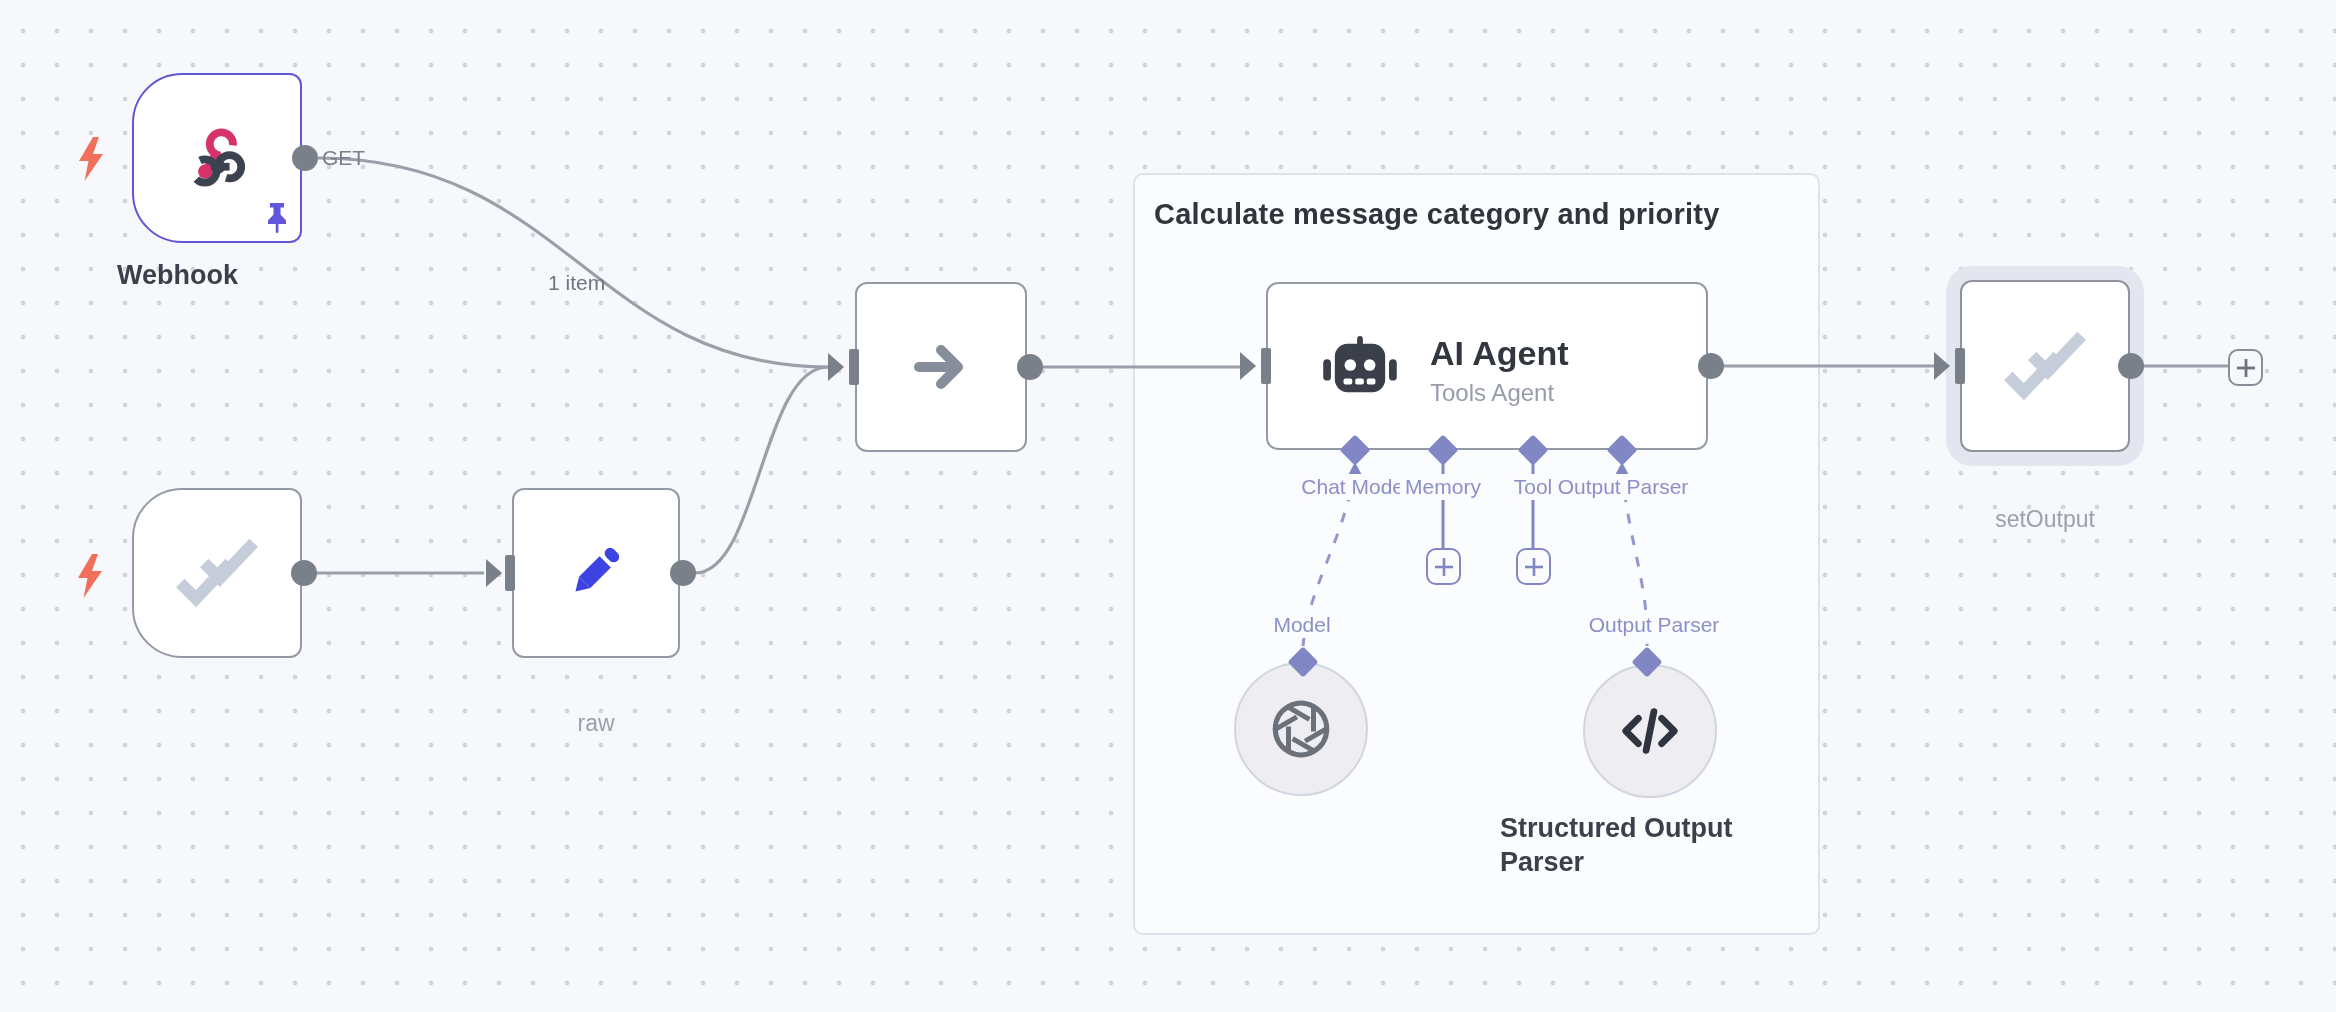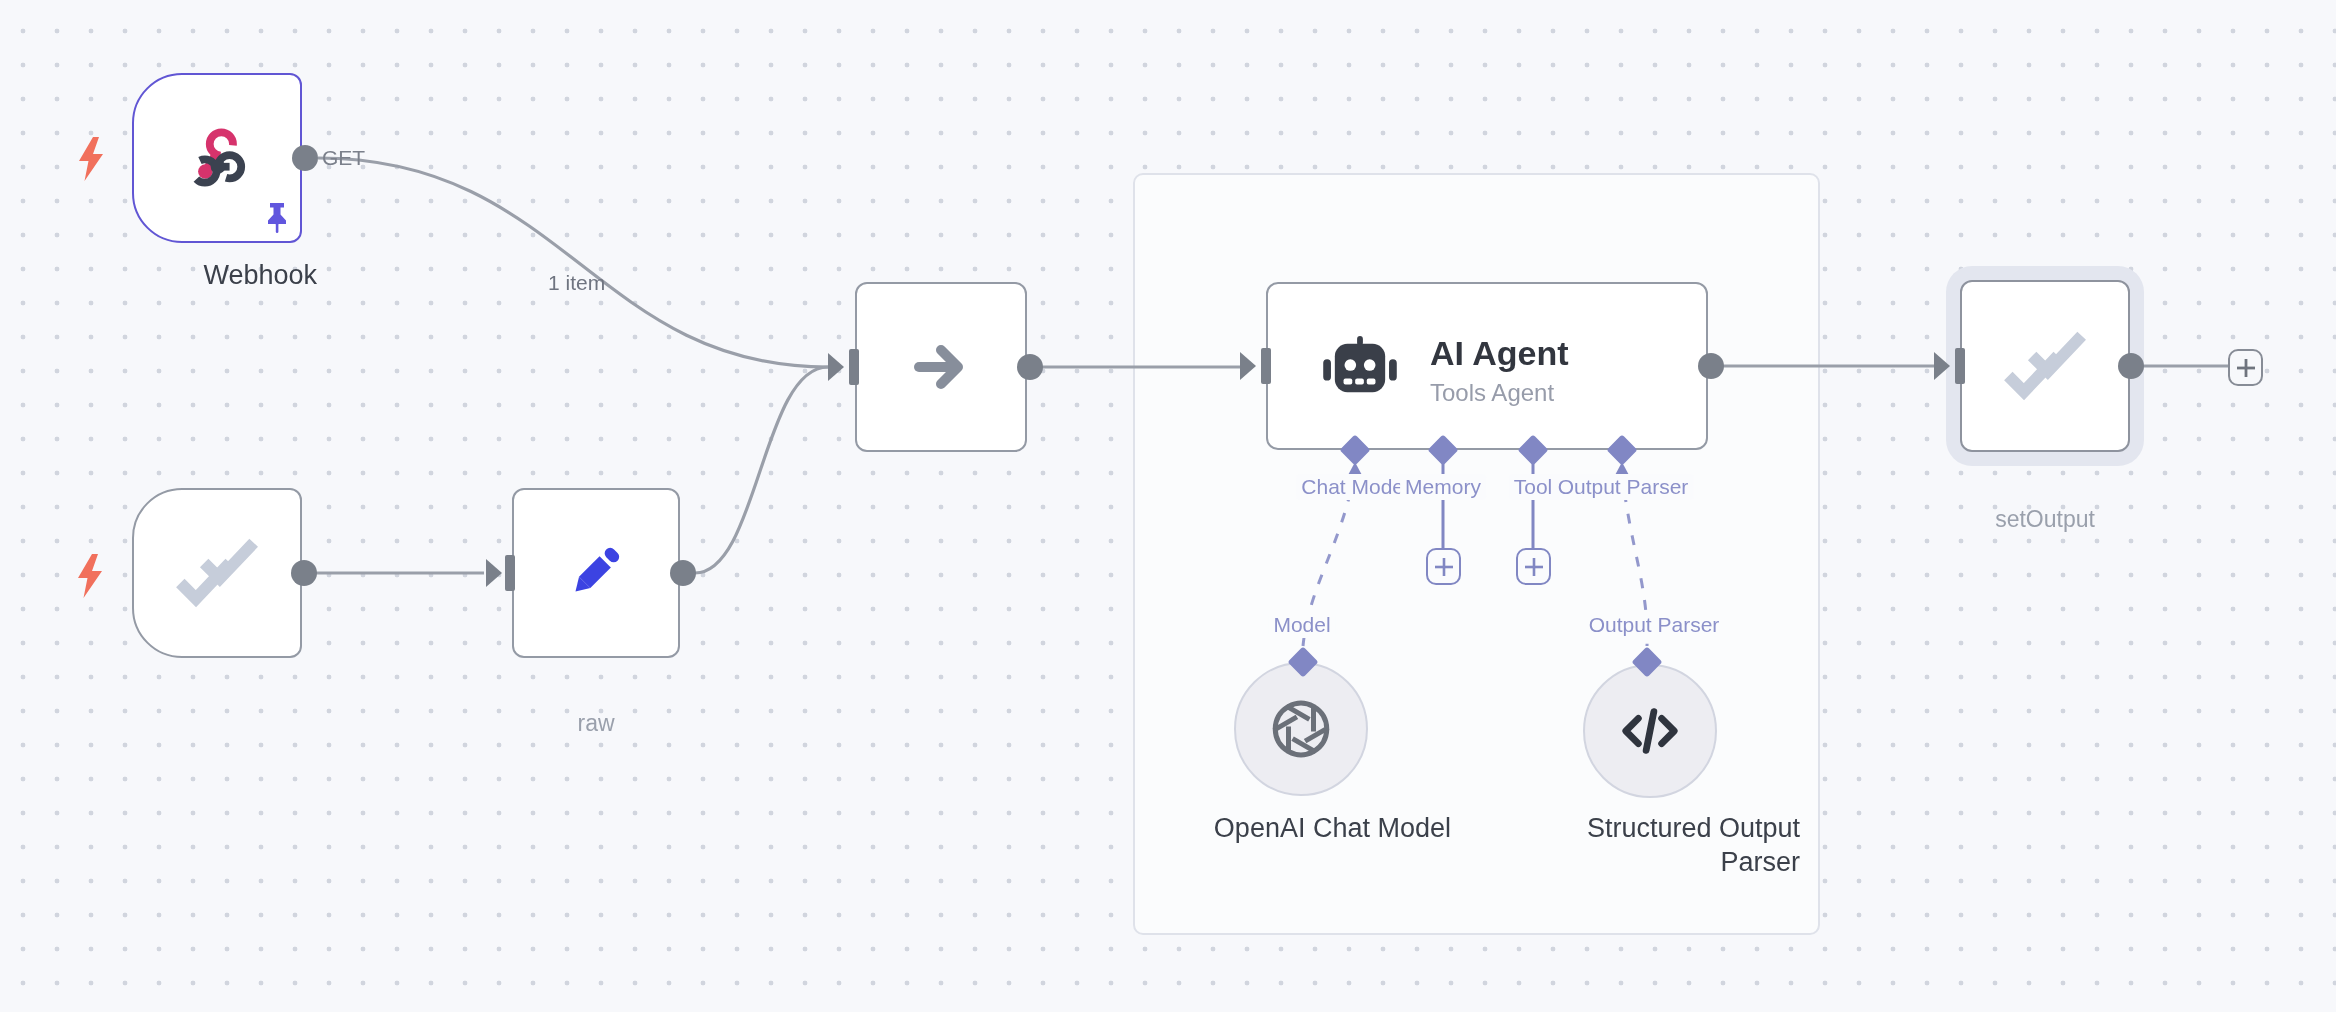--- a/index.html
+++ b/index.html
@@ -31,22 +31,22 @@
     position:absolute; background:#ffffff; border:2.5px solid #949aa5;
     border-radius:12px; z-index:3; display:flex; align-items:center; justify-content:center;
   }
   .trigger { border-radius:50px 12px 12px 50px; }
   .selected { border-color:#6156d4; }
   .halo {
     position:absolute; left:1946px; top:266px; width:198px; height:200px;
     background:#e3e6ef; border-radius:26px; z-index:2;
   }
   .node-title {
-    position:absolute; z-index:4; text-align:right;
-    font-size:27px; font-weight:400; color:#3b404a; line-height:34px; white-space:nowrap;
+    position:absolute; z-index:4; text-align:left;
+    font-size:27px; font-weight:700; color:#3b404a; line-height:34px; white-space:nowrap;
   }
   .node-sub {
     position:absolute; z-index:4; text-align:center;
     font-size:23px; font-weight:400; color:#9aa0ac; white-space:nowrap;
   }
   .conn-svg { position:absolute; left:0; top:0; z-index:5; pointer-events:none; }
   .io-label {
     position:absolute; z-index:6; font-size:21px; color:#7b808b; white-space:nowrap;
   }
   .port-label {
@@ -68,20 +68,21 @@
   .ai-text { position:absolute; z-index:4; }
   .ai-title { font-size:34px; font-weight:600; color:#32363f; }
   .ai-sub { font-size:24px; color:#979caa; margin-top:6px; }
 </style>
 </head>
 <body>
 
 <div id="canvas">
 
   <div class="group-box"></div>
+  <div class="group-title">Calculate message category and priority</div>
 
   <svg class="abs" style="left:76px; top:136px; z-index:4;" width="30" height="46" viewBox="0 0 30 46">
     <path d="M17,1 L3,25 h9.5 L8.5,45 L27,18 h-10 L23,1 Z" fill="#f1705c"></path>
   </svg>
   <div class="node trigger selected" style="left:132px; top:73px; width:170px; height:170px;">
     <svg width="62" height="62" viewBox="0 0 64 64" fill="none">
       <circle cx="36.5" cy="17.5" r="12" stroke="#d6336c" stroke-width="8" pathLength="100" stroke-dasharray="76 24" stroke-dashoffset="-26"></circle>
       <line x1="30.5" y1="28" x2="21.5" y2="43" stroke="#d6336c" stroke-width="8"></line>
       <circle cx="20" cy="46" r="7.5" fill="#d6336c"></circle>
       <circle cx="19.5" cy="45.5" r="12" stroke="#3b4250" stroke-width="8" pathLength="100" stroke-dasharray="70 30" stroke-dashoffset="-68"></circle>
@@ -171,21 +172,20 @@
       <g stroke="#6b7079" stroke-width="5">
         <path d="M-12.5,-22.5 A26,26 0 0 1 12.5,-22.5 L12.5,2.5" transform="rotate(0)"></path>
         <path d="M-12.5,-22.5 A26,26 0 0 1 12.5,-22.5 L12.5,2.5" transform="rotate(60)"></path>
         <path d="M-12.5,-22.5 A26,26 0 0 1 12.5,-22.5 L12.5,2.5" transform="rotate(120)"></path>
         <path d="M-12.5,-22.5 A26,26 0 0 1 12.5,-22.5 L12.5,2.5" transform="rotate(180)"></path>
         <path d="M-12.5,-22.5 A26,26 0 0 1 12.5,-22.5 L12.5,2.5" transform="rotate(240)"></path>
         <path d="M-12.5,-22.5 A26,26 0 0 1 12.5,-22.5 L12.5,2.5" transform="rotate(300)"></path>
       </g>
     </svg>
   </div>
-  <div class="node-title" style="left:1151px; top:811px; width:300px;">OpenAI Chat Model</div>
 
   <div class="circle-node" style="left:1583px; top:664px;">
     <svg width="62" height="62" viewBox="0 0 64 64" fill="none">
       <g stroke="#2f343e" stroke-width="7" stroke-linecap="round" stroke-linejoin="round">
         <path d="M20,19 L7,32 L20,45"></path>
         <path d="M44,19 L57,32 L44,45"></path>
         <line x1="36" y1="12" x2="28" y2="52"></line>
       </g>
     </svg>
   </div>

